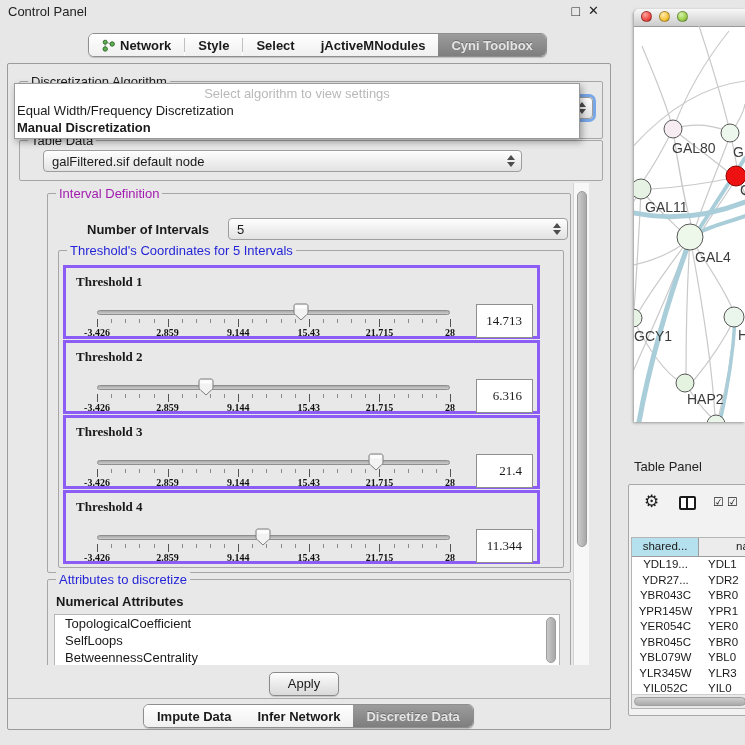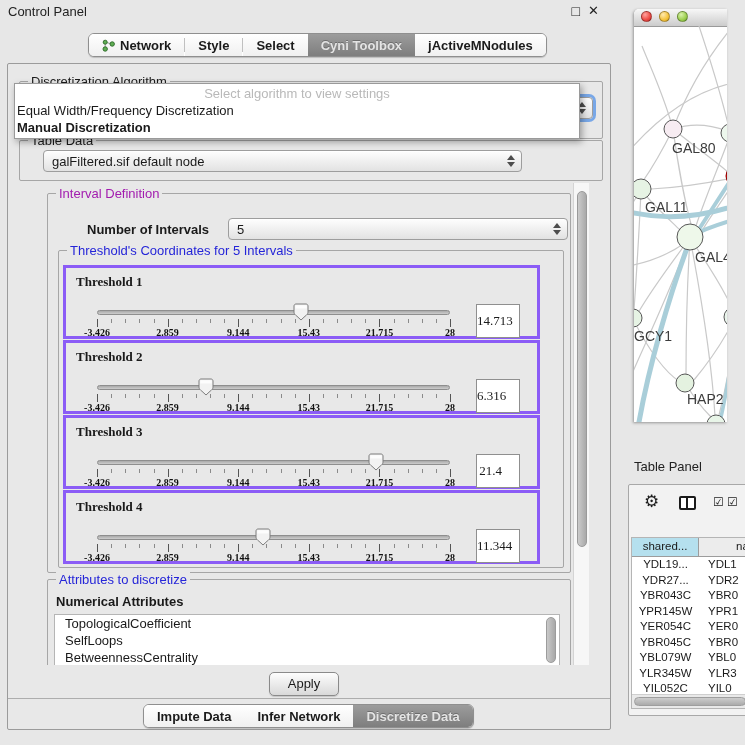--- a/index.html
+++ b/index.html
@@ -58,39 +58,39 @@
   .th-slider{position:absolute;left:31px;top:0;width:353px;height:74px;}
   .th-track{position:absolute;left:0;top:42px;width:353px;height:5px;border:1px solid #8e8e8e;border-radius:3px;
        background:linear-gradient(#a9a9a9,#cdcdcd);box-sizing:border-box;}
   .th-thumb{position:absolute;top:35px;width:16px;height:18px;}
   .th-ticks{position:absolute;left:0;top:51px;width:353px;height:9px;}
   .tick{position:absolute;top:0;width:1px;background:#6e6e6e;}
   .tick.minor{height:4px;background:#8a8a8a;}
   .tick.major{height:8px;background:#555;}
   .th-ticklabels{position:absolute;left:0;top:59px;width:353px;height:12px;}
   .th-ticklabels span{position:absolute;transform:translateX(-50%);font-size:10px;font-weight:700;color:#111;white-space:nowrap;}
-  .th-value{position:absolute;left:410px;top:36px;width:44px;height:34px;background:#fff;border:1px solid #8f8f8f;
-       box-sizing:border-box;font-size:13px;line-height:32px;text-align:right;padding-right:17px;}
+  .th-value{position:absolute;left:410px;top:36px;width:57px;height:34px;background:#fff;border:1px solid #8f8f8f;
+       box-sizing:border-box;font-size:13px;line-height:32px;text-align:right;padding-right:10px;}
   
   #fs-attrs{left:32px;top:396px;width:522px;height:88px;}
   .attr-label{position:absolute;left:8px;top:14px;font-size:13px;font-weight:700;}
   .attr-list{position:absolute;left:6px;top:34px;width:506px;height:54px;background:#fff;border:1px solid #b5b5b5;
        box-sizing:border-box;overflow:hidden;}
   .attr-item{font-size:13px;height:17px;line-height:17px;padding-left:10px;}
   .attr-vscroll{position:absolute;right:3px;top:2px;width:10px;height:46px;border-radius:5px;
        background:linear-gradient(to right,#c9c9c9,#a8a8a8);border:1px solid #9c9c9c;box-sizing:border-box;}
   
   .apply-btn{position:absolute;left:261px;top:608px;width:68px;height:22px;border:1px solid #8a8a8a;border-radius:5px;
        background:linear-gradient(#fdfdfd,#d9d9d9);font-size:13px;text-align:center;line-height:21px;
        box-shadow:0 1px 1px rgba(0,0,0,.15);}
   .bottom-line{position:absolute;left:0;right:0;top:634px;border-top:1px solid #adadad;}
   
   .blue-frame{position:absolute;left:617px;top:0;width:128px;height:450px;
        background:linear-gradient(to right,#16304f 0px,#27497e 2px,#44710f0 4px,#4472b4 5px,#3a63a2 18px,#35598f 100%);}
-  .net-window{position:absolute;left:634px;top:9px;width:93px;height:413px;background:#fff;
+  .net-window{position:absolute;left:634px;top:9px;width:111px;height:413px;background:#fff;
        border-top-left-radius:5px;overflow:hidden;box-shadow:-1px 1px 3px rgba(0,0,0,.35);}
   .net-titlebar{position:relative;height:17px;background:linear-gradient(#f7f7f7,#cccccc);
        border-bottom:1px solid #9a9a9a;border-top-left-radius:5px;}
   .light{position:absolute;top:2px;width:11px;height:11px;border-radius:50%;border:1px solid rgba(0,0,0,.3);box-sizing:border-box;}
   .light.red{left:7px;background:radial-gradient(circle at 35% 30%,#ffa39e,#ee4a43 60%,#b03030);}
   .light.yellow{left:25px;background:radial-gradient(circle at 35% 30%,#ffeab0,#f5c33b 60%,#cf9e22);}
   .light.green{left:43px;background:radial-gradient(circle at 35% 30%,#d9f2ab,#9ccf4e 60%,#72a836);}
   #net-svg{position:absolute;left:0;top:17px;}
   .e-thin{fill:none;stroke:#c9c9c9;stroke-width:1.2;}
   .e-thick{fill:none;stroke:#a9ced9;stroke-linecap:round;}
@@ -130,22 +130,22 @@
       <span class="seg-tab"><svg class="net-tab-icon" width="13" height="13" viewBox="0 0 13 13">
           <path d="M3.2 3.2 L3.2 10 M3.2 3.2 L10.2 5" stroke="#9a9a9a" stroke-width="1" fill="none"></path>
           <circle cx="3.2" cy="3.2" r="2" fill="#5fae53" stroke="#357130"></circle>
           <circle cx="3.2" cy="10" r="2.2" fill="#5fae53" stroke="#357130"></circle>
           <circle cx="10.2" cy="5" r="2.2" fill="#5fae53" stroke="#357130"></circle>
         </svg>Network</span>
       <span class="seg-sep"></span>
       <span class="seg-tab">Style</span>
       <span class="seg-sep"></span>
       <span class="seg-tab">Select</span>
+      <span class="seg-tab">jActiveMNodules</span>
       <span class="seg-tab sel">Cyni Toolbox</span>
-      <span class="seg-tab">jActiveMNodules</span>
     </div>
 
   <div class="content">
 
     <div class="fs" id="fs-algo" style="left:11px;top:17px;width:582px;height:56px;">
       <span class="legend">Discretization Algorithm</span>
     </div>
 
     <div class="combo focused" style="left:19px;top:33px;width:566px;z-index:10;">
       <span class="stepper">

